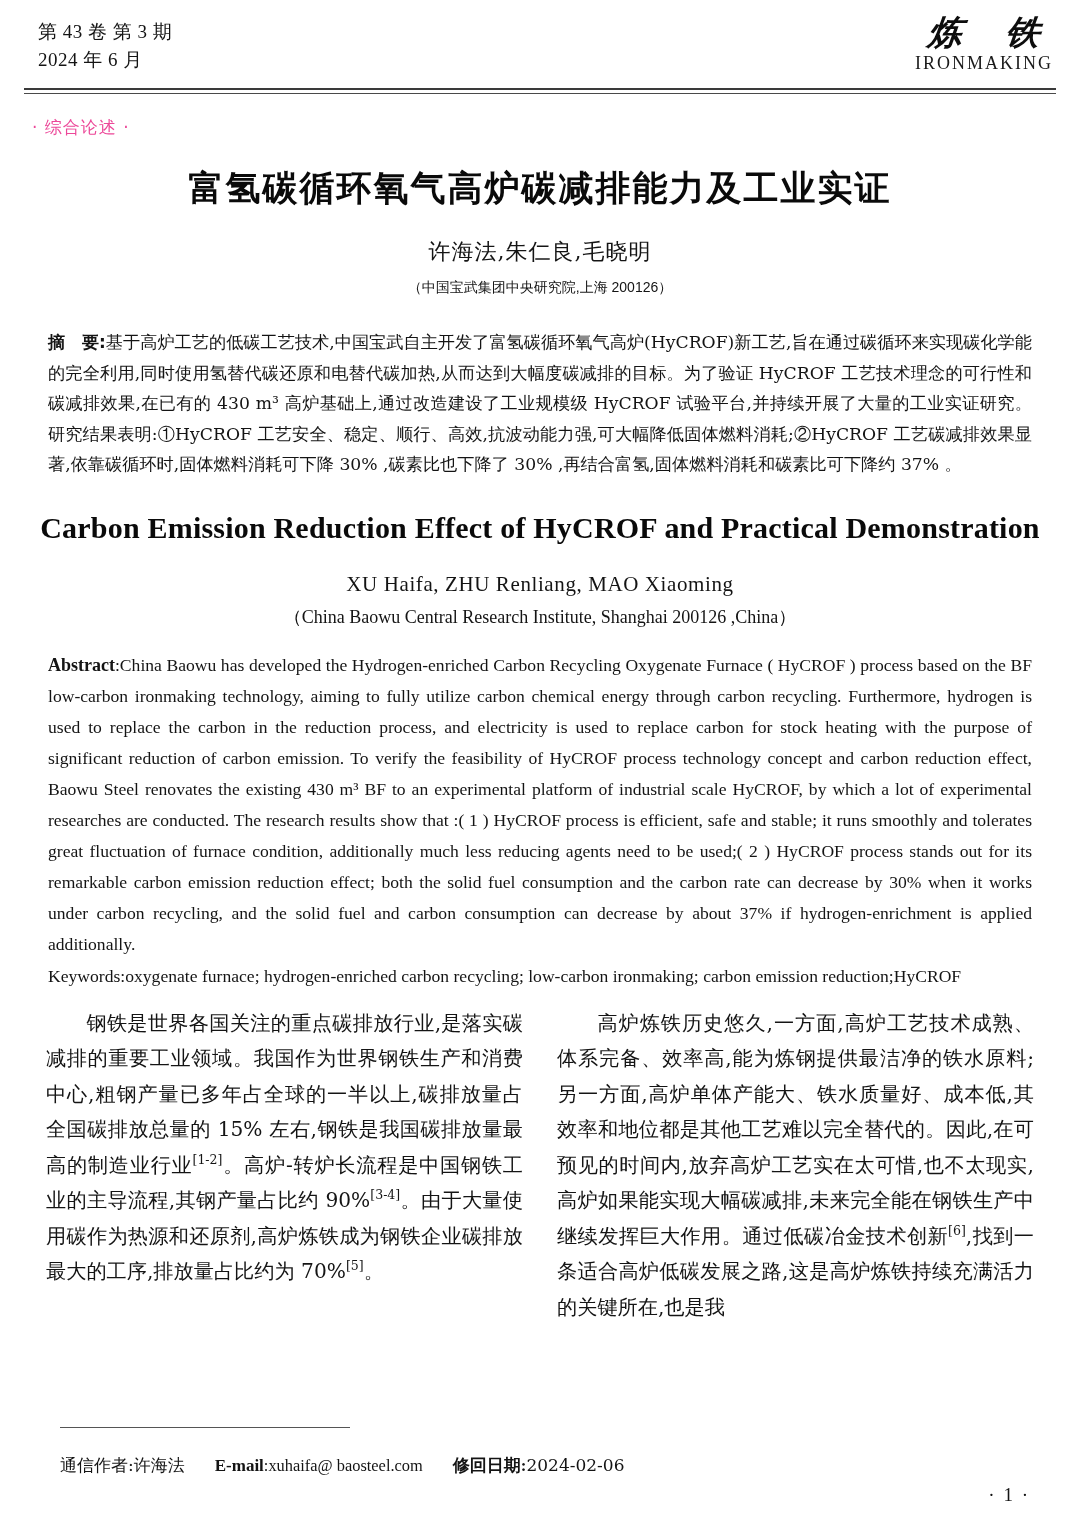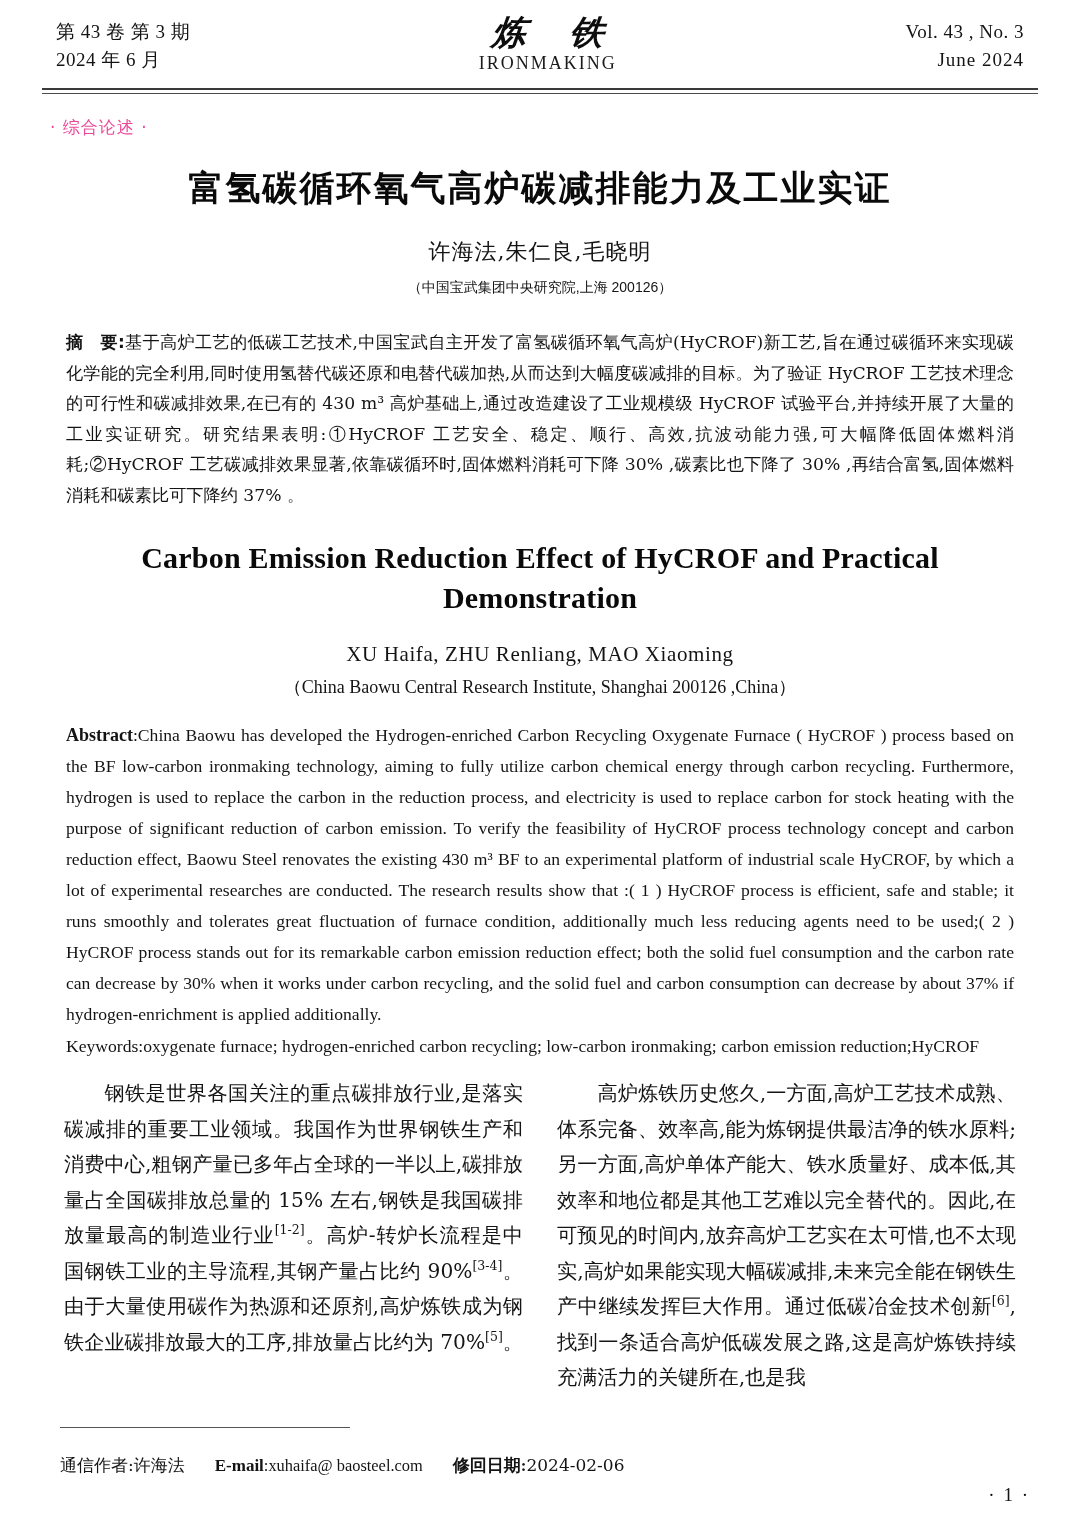--- a/index.html
+++ b/index.html
@@ -12,21 +12,21 @@
     height: 1527px;
     font-family: "Liberation Serif", "DejaVu Serif", serif;
     color: #141414;
     position: relative;
     overflow: hidden;
   }
   .page {
     width: 1080px;
     height: 1393px;
     box-sizing: border-box;
-    padding: 0 42px;
+    padding: 0 24px;
     position: relative;
   }
 
   
   .masthead {
     display: flex;
     align-items: flex-start;
     justify-content: space-between;
     padding-top: 18px;
     height: 66px;
@@ -241,24 +241,20 @@
 
   <div class="masthead">
     <div class="mh-left">
       <div>第 43 卷  第 3 期</div>
       <div>2024 年 6 月</div>
     </div>
     <div class="mh-center">
       <div class="journal-cn">炼 铁</div>
       <div class="journal-en">IRONMAKING</div>
     </div>
-    <div class="mh-right">
-      <div>Vol. 43 , No. 3</div>
-      <div class="mh-line2">June   2024</div>
-    </div>
   </div>
   <div class="double-rule"></div>
 
   <div class="category">· 综合论述 ·</div>
 
   <div class="cn-title">富氢碳循环氧气高炉碳减排能力及工业实证</div>
   <div class="cn-authors">许海法,朱仁良,毛晓明</div>
   <div class="cn-affil">（中国宝武集团中央研究院,上海 200126）</div>
 
   <div class="cn-abstract-block">

